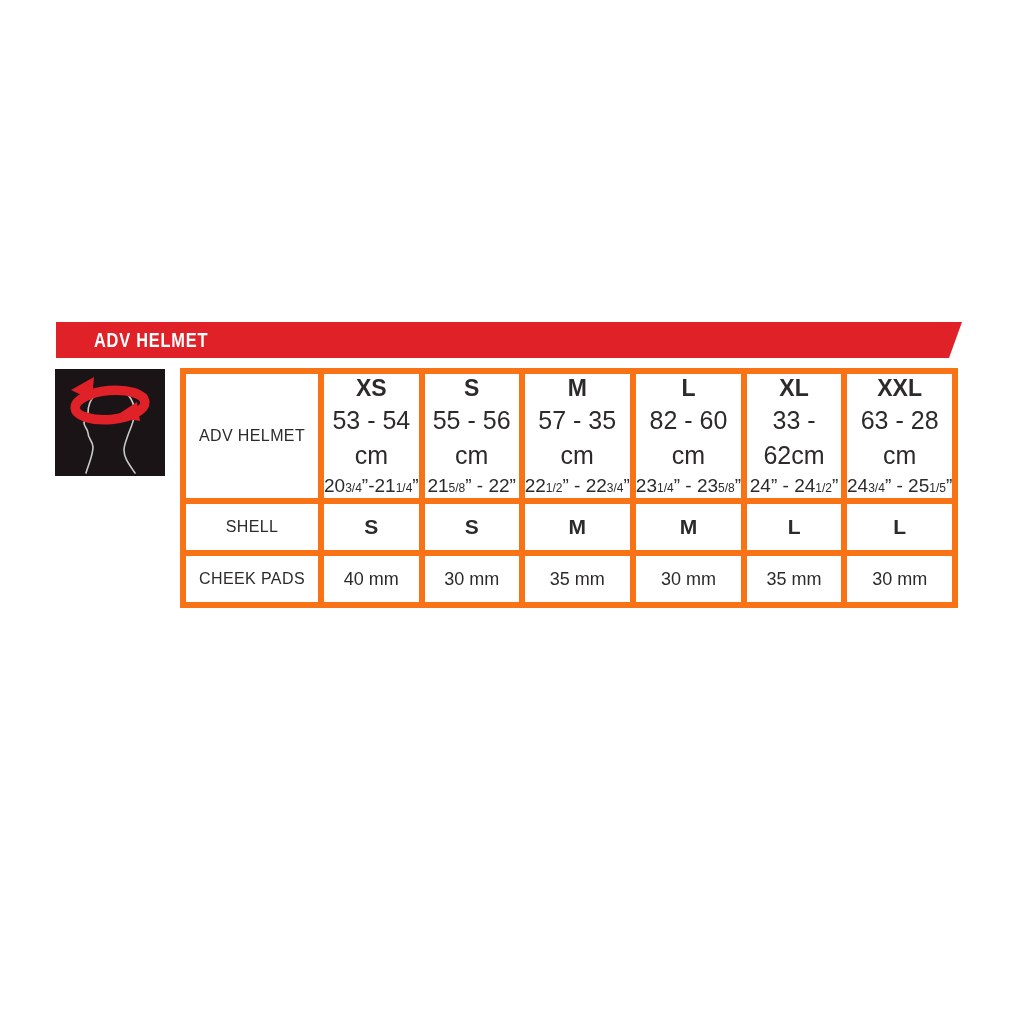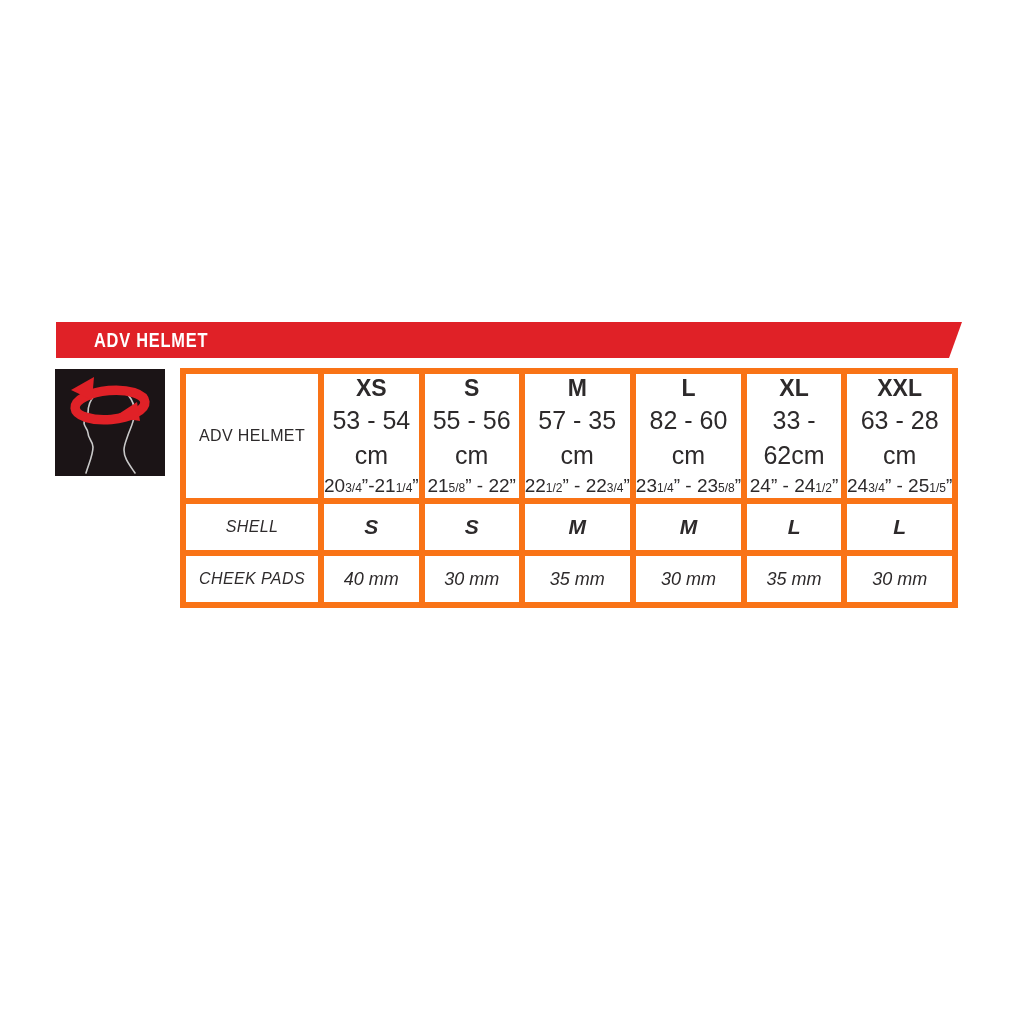--- a/index.html
+++ b/index.html
@@ -25,21 +25,21 @@
   table.size-chart{
     position:absolute;left:180px;top:368px;
     border-collapse:collapse;table-layout:fixed;
     background:#ffffff;
   }
   .size-chart th,.size-chart td{
     border:6px solid #f97316;text-align:center;vertical-align:middle;
     padding:0;font-weight:normal;color:#2d2a2b;background:#ffffff;
   }
   .size-chart tr.header-row{height:110px;}
-  .size-chart tr.body-row{height:52px;font-style:italic;}
+  .size-chart tr.body-row{height:52px;}
   .head-cell .size{font-size:23px;font-weight:bold;line-height:1.25;}
   .head-cell .cm{font-size:25px;line-height:1.4;}
   .head-cell .inch{font-size:19px;line-height:1.35;white-space:nowrap;}
   .head-cell .inch .frac{font-size:12px;}
   .label-cell{font-size:16px;font-weight:bold;letter-spacing:0.4px;}
   td.val{font-size:21px;font-weight:600;}
   td.val.measure{font-size:18px;font-weight:normal;margin-top:32px;}
 </style>
 </head>
 <body>

